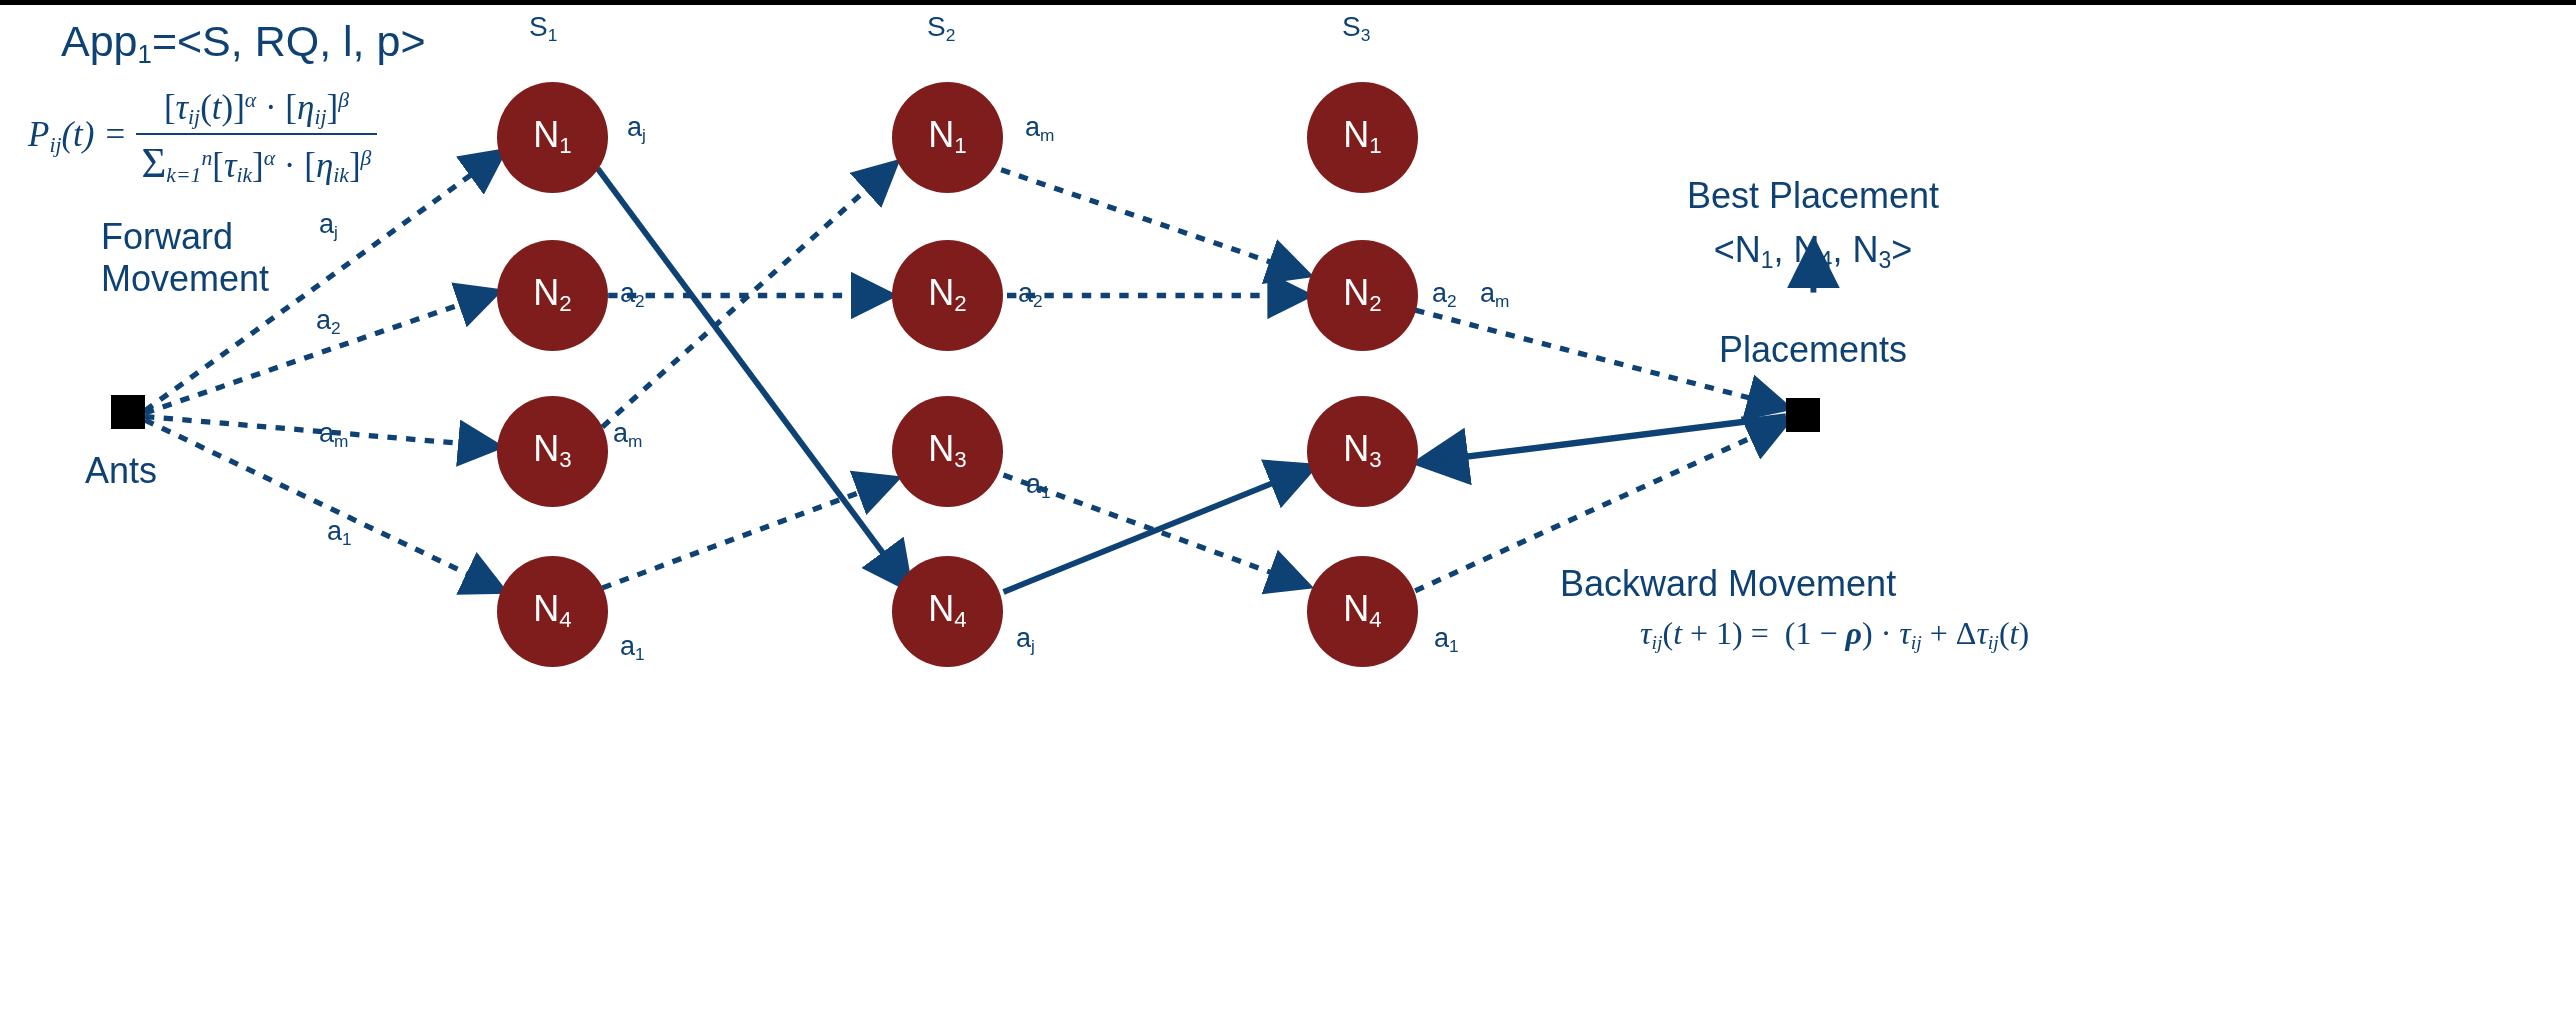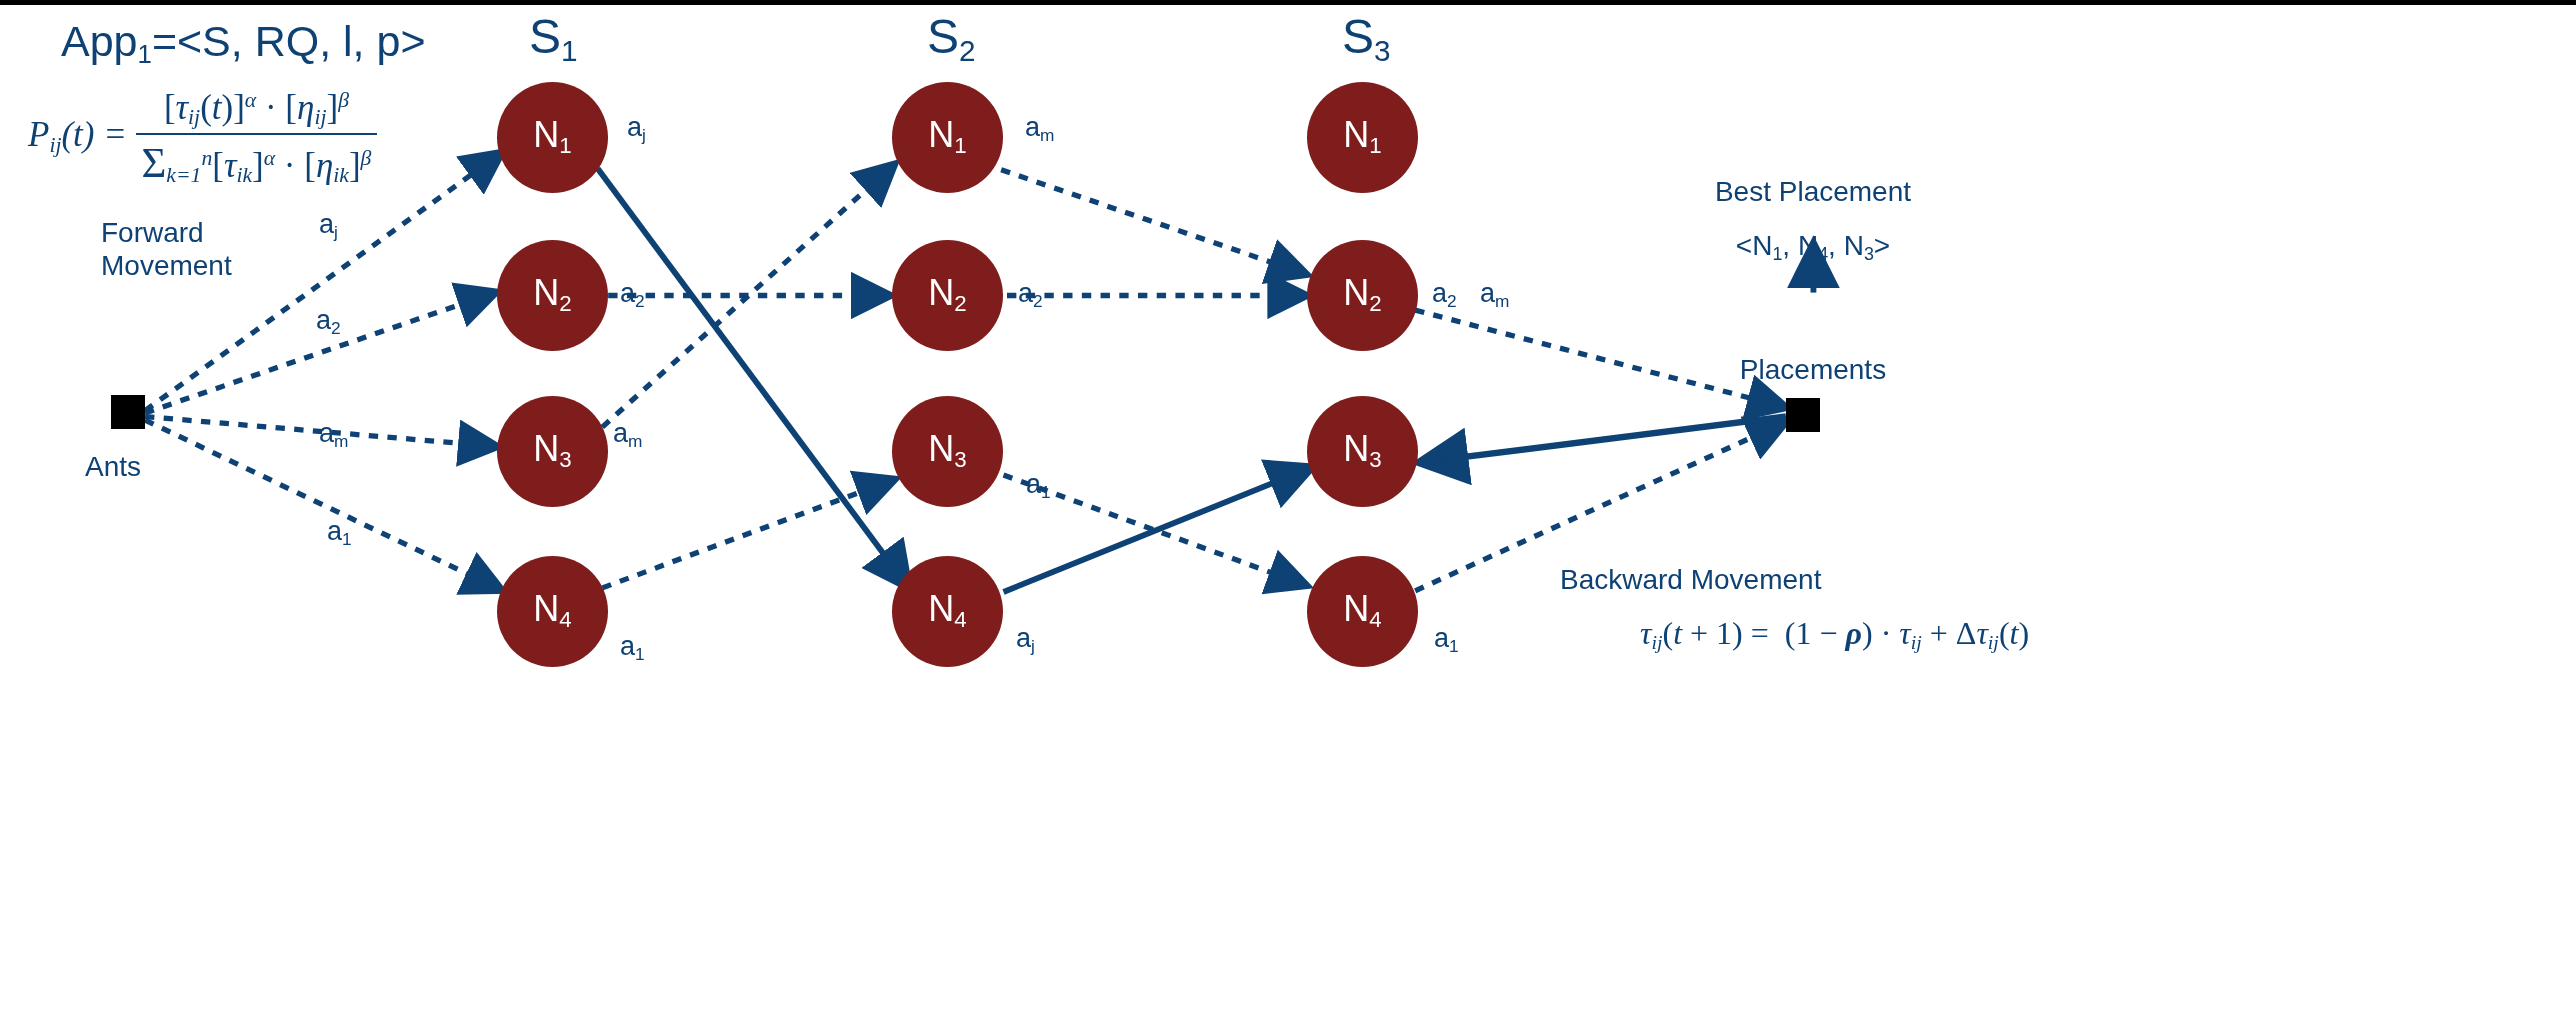--- a/index.html
+++ b/index.html
@@ -5,30 +5,30 @@
   html,body{margin:0;padding:0;background:#ffffff;}
   body{font-family:"Liberation Sans", sans-serif;}
   #stage{position:relative;width:2576px;height:1022px;background:#ffffff;overflow:hidden;}
   #topbar{position:absolute;left:0;top:0;width:2576px;height:5.3px;background:#000000;}
   svg#wires{position:absolute;left:0;top:0;width:2576px;height:1022px;}
 
   .node{position:absolute;border-radius:50%;background:#7f1d1d;display:flex;align-items:center;justify-content:center;color:#ffffff;}
   .node .nlab{font-size:36px;line-height:1;letter-spacing:0;}
   .node .nlab sub{font-size:0.62em;vertical-align:-0.28em;}
 
-  .stage-title{position:absolute;color:#0e4174;font-size:48px;line-height:1;}
+  .stage-title{position:absolute;color:#0e4174;font-size:28px;line-height:1;}
   .stage-title sub{font-size:0.62em;vertical-align:-0.28em;}
 
   .elab{position:absolute;color:#0e4174;font-size:27px;line-height:1;white-space:nowrap;}
   .elab sub{font-size:0.64em;vertical-align:-0.28em;}
 
   .txt{position:absolute;color:#0e4174;white-space:nowrap;line-height:1.18;}
   .t-apptitle{font-size:43px;}
   .t-apptitle sub{font-size:0.60em;vertical-align:-0.26em;}
-  .t-plain{font-size:28px;}
+  .t-plain{font-size:36px;}
   .t-plain sub{font-size:0.64em;vertical-align:-0.28em;}
   .t-center{text-align:center;}
 
   .sq{position:absolute;background:#000000;}
 
   
   .formula{position:absolute;color:#0e4174;font-family:"Liberation Serif", serif;}
   .frac{display:inline-block;vertical-align:middle;text-align:center;}
   .frac .num{display:block;padding:0 5.8px 2.3px;}
   .frac .den{display:block;border-top:2.3px solid #0e4174;padding:3.5px 5.8px 0;}
@@ -208,21 +208,21 @@
   <div class="txt t-plain" style="left:101px;top:216px;">
     <span>Forward</span><br><span>Movement</span>
   </div>
 
   <div class="txt t-plain" style="left:85px;top:450px;">Ants</div>
 
   <div class="txt t-plain t-center" style="left:1667px;top:175px;width:292px;">Best Placement</div>
   <div class="txt t-plain t-center" style="left:1667px;top:229px;width:292px;">
     &lt;N<sub>1</sub>, N<sub>4</sub>, N<sub>3</sub>&gt;
   </div>
-  <div class="txt t-plain t-center" style="left:1667px;top:329px;width:292px;margin-top:24px;">Placements</div>
+  <div class="txt t-plain t-center" style="left:1667px;top:329px;width:292px;">Placements</div>
 
   <div class="txt t-plain" style="left:1560px;top:563px;">Backward Movement</div>
 
   <div class="formula" style="left:1640px;top:615px;font-size:32px;">
     <span class="it">τ</span><span class="sm it">ij</span>(<span class="it">t</span> + 1) =&nbsp; (1 − <b class="it">ρ</b>) · <span class="it">τ</span><span class="sm it">ij</span> + Δ<span class="it">τ</span><span class="sm it">ij</span>(<span class="it">t</span>)
   </div>
 
 </div>
 
 

